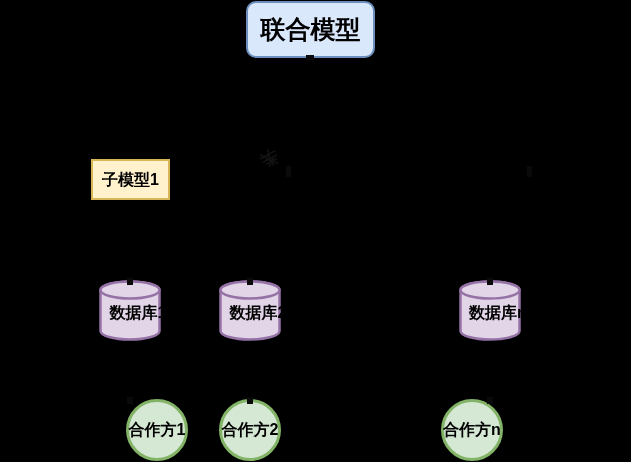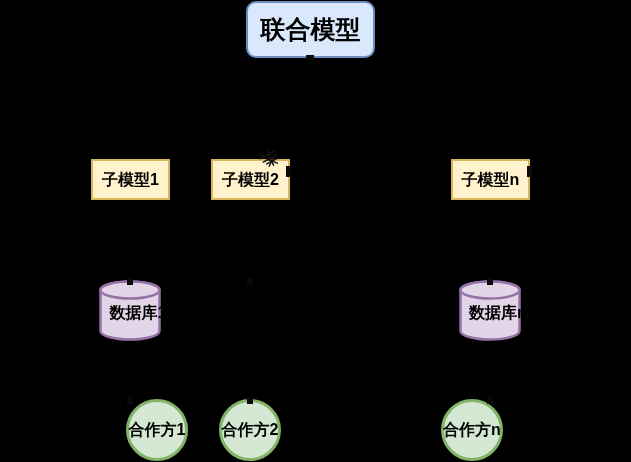--- a/index.html
+++ b/index.html
@@ -95,26 +95,20 @@
 
 <div class="canvas">
 
   <div class="title-box">
     <span class="node-label">联合模型</span>
   </div>
 
   <div class="submodel-box submodel-1">
     <span class="node-label">子模型1</span>
   </div>
-  <div class="submodel-box submodel-2">
-    <span class="node-label">子模型2</span>
-  </div>
-  <div class="submodel-box submodel-n">
-    <span class="node-label">子模型n</span>
-  </div>
 
   <div class="scribble">
     <svg viewBox="0 0 24 24">
       <g stroke="#141414" stroke-width="1.4" fill="none" stroke-linecap="round" transform="rotate(-28 12 12)">
         <path d="M4 8 h15"></path>
         <path d="M6 5 l4 6"></path>
         <path d="M14 4 l-2 7"></path>
         <path d="M5 12 h14"></path>
         <path d="M7 15 h10"></path>
         <path d="M12 8 v11"></path>
@@ -123,20 +117,27 @@
       </g>
     </svg>
   </div>
 
   <div class="cylinder cyl-1">
     <svg viewBox="0 0 62 61">
       <path class="cyl-shape" d="M1.5 10 a29.5 8.5 0 0 1 59 0 v41 a29.5 8.5 0 0 1 -59 0 z"></path>
       <ellipse class="cyl-shape" cx="31" cy="10" rx="29.5" ry="8.5"></ellipse>
     </svg>
     <span class="node-label">数据库1</span>
+  </div>
+  <div class="cylinder cyl-2">
+    <svg viewBox="0 0 62 61">
+      <path class="cyl-shape" d="M1.5 10 a29.5 8.5 0 0 1 59 0 v41 a29.5 8.5 0 0 1 -59 0 z"></path>
+      <ellipse class="cyl-shape" cx="31" cy="10" rx="29.5" ry="8.5"></ellipse>
+    </svg>
+    <span class="node-label">数据库2</span>
   </div>
   <div class="cylinder cyl-n">
     <svg viewBox="0 0 62 61">
       <path class="cyl-shape" d="M1.5 10 a29.5 8.5 0 0 1 59 0 v41 a29.5 8.5 0 0 1 -59 0 z"></path>
       <ellipse class="cyl-shape" cx="31" cy="10" rx="29.5" ry="8.5"></ellipse>
     </svg>
     <span class="node-label">数据库n</span>
   </div>
 
   <div class="partner-circle partner-1">

